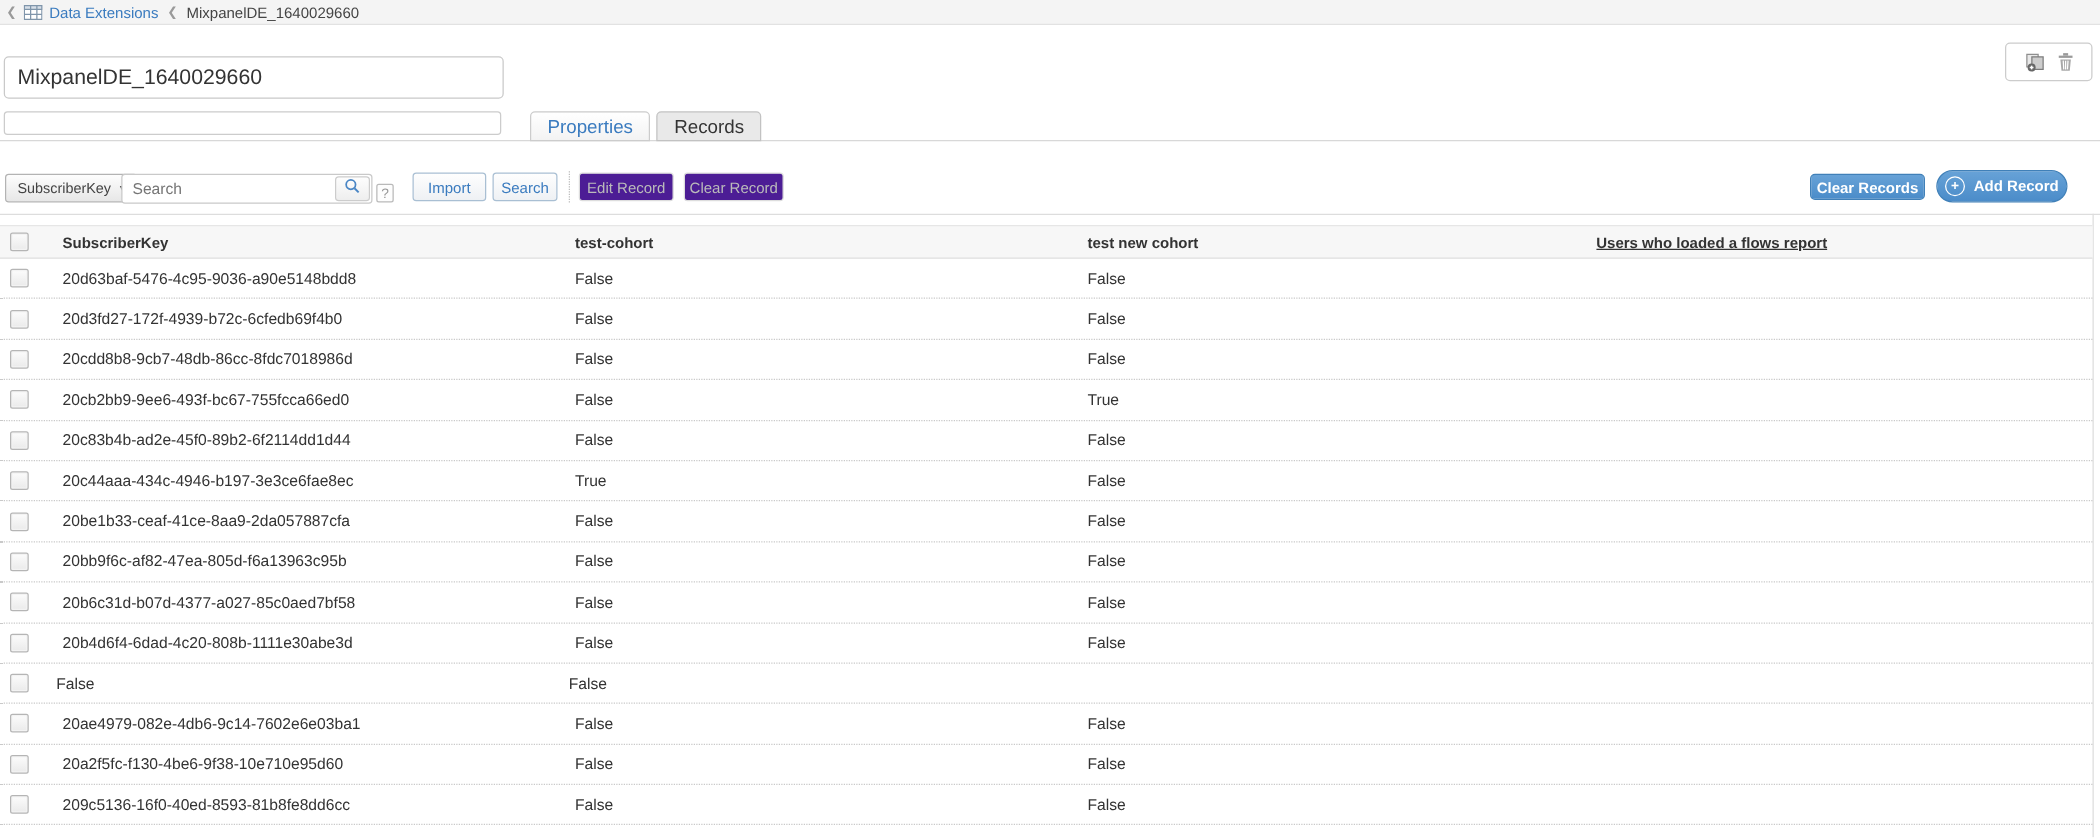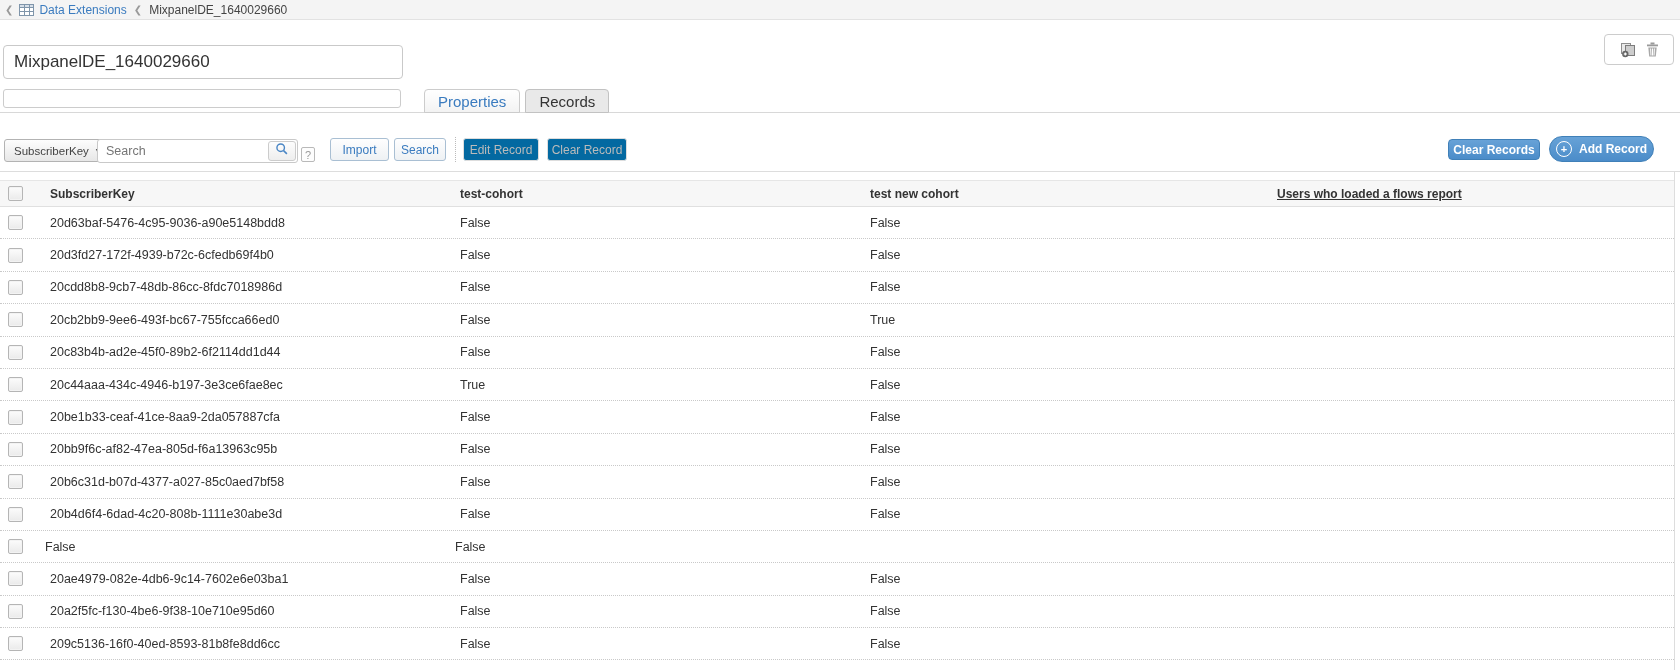--- a/index.html
+++ b/index.html
@@ -51,21 +51,21 @@
               background:linear-gradient(#fdfdfd,#eee);display:flex;align-items:center;
               justify-content:center;cursor:pointer;box-sizing:border-box;flex:0 0 auto;}
   .help-badge{position:absolute;left:301px;top:147px;width:14px;height:15px;border:1px solid #b9b9b9;
               border-radius:2px;color:#999;font-size:11px;display:flex;align-items:center;
               justify-content:center;background:#fdfdfd;box-sizing:border-box;cursor:pointer;}
   .tb-btn{position:absolute;top:138px;height:23px;border-radius:3px;font-size:12px;display:flex;
           align-items:center;justify-content:center;box-sizing:border-box;cursor:pointer;}
   .btn-import{left:330px;width:59px;border:1px solid #a9bfd3;background:linear-gradient(#fefefe,#eef1f4);color:#3a7bbf;}
   .btn-export{left:394px;width:52px;border:1px solid #a9bfd3;background:linear-gradient(#fefefe,#eef1f4);color:#3a7bbf;}
   .tb-divider{position:absolute;left:455px;top:137px;height:25px;width:0;border-left:1px dotted #bbb;}
-  .btn-disabled{border:1px solid #ddd;background:#0369a1;color:#bbb;cursor:default;}
+  .btn-disabled{border:1px solid #ddd;background:#4c1d95;color:#bbb;cursor:default;}
   .btn-edit-record{left:463px;width:76px;}
   .btn-clear-record{left:547px;width:80px;}
   .btn-blue{background:linear-gradient(#67a2d7,#4b8cc9);border:1px solid #4080b8;color:#fff;font-weight:bold;}
   .btn-clear-records{left:1448px;top:139px;width:92px;height:21px;border-radius:4px;}
   .btn-add-record{left:1549px;top:136px;width:105px;height:26px;border-radius:13px;gap:7px;}
   .plus-circle{width:14px;height:14px;border:1px solid #fff;border-radius:50%;display:flex;
                align-items:center;justify-content:center;font-size:11px;line-height:1;font-weight:bold;}
 
   
   .hline-table{position:absolute;left:0;top:171px;width:1680px;height:1px;background:#ddd;}

